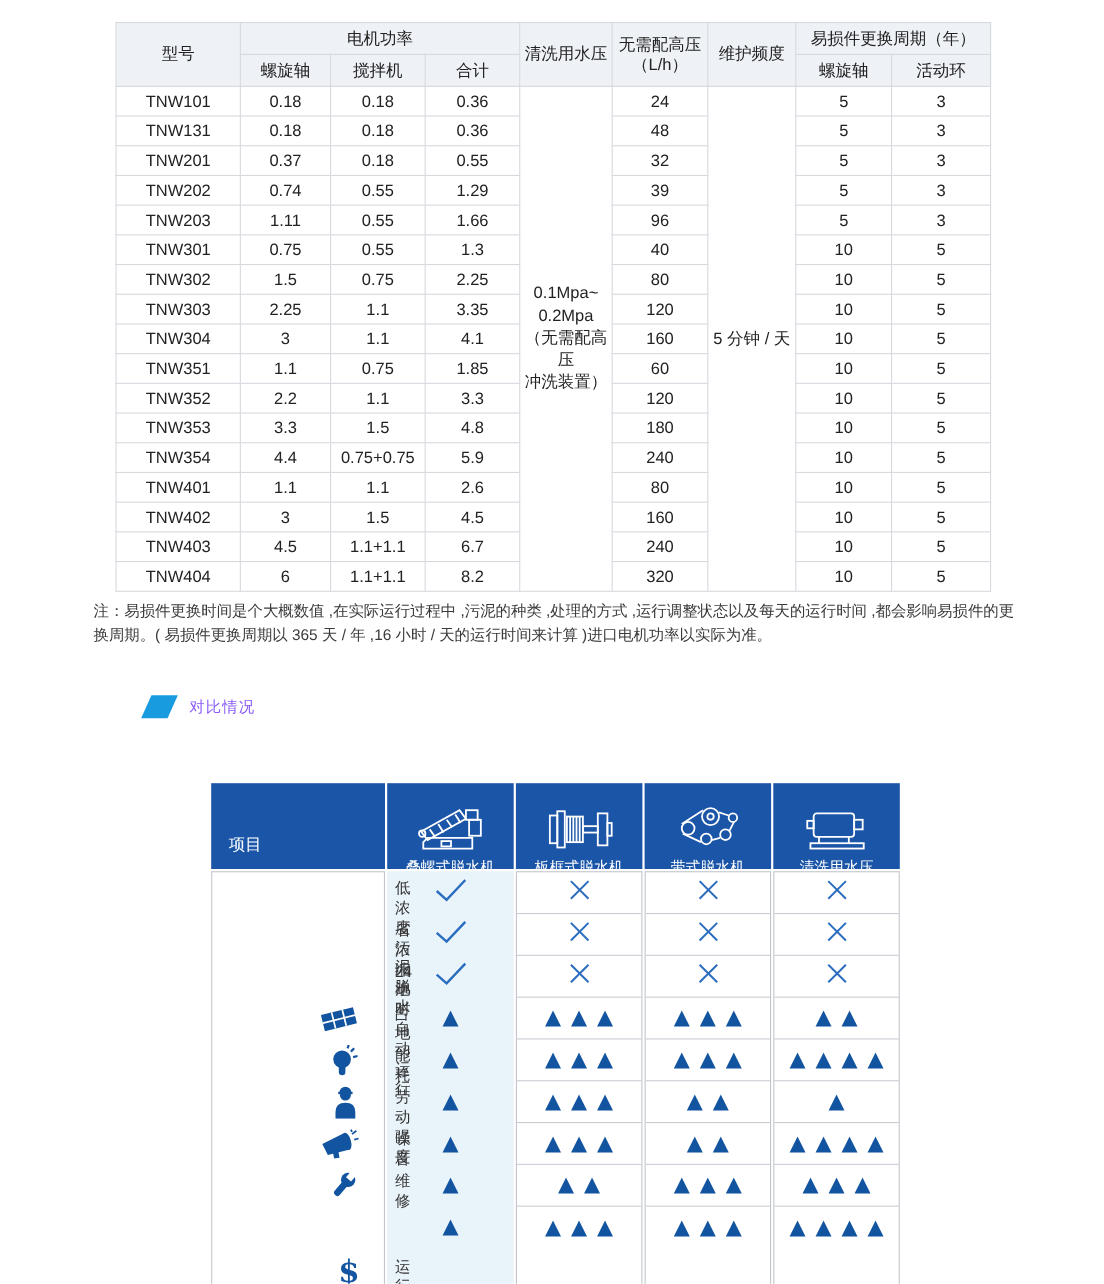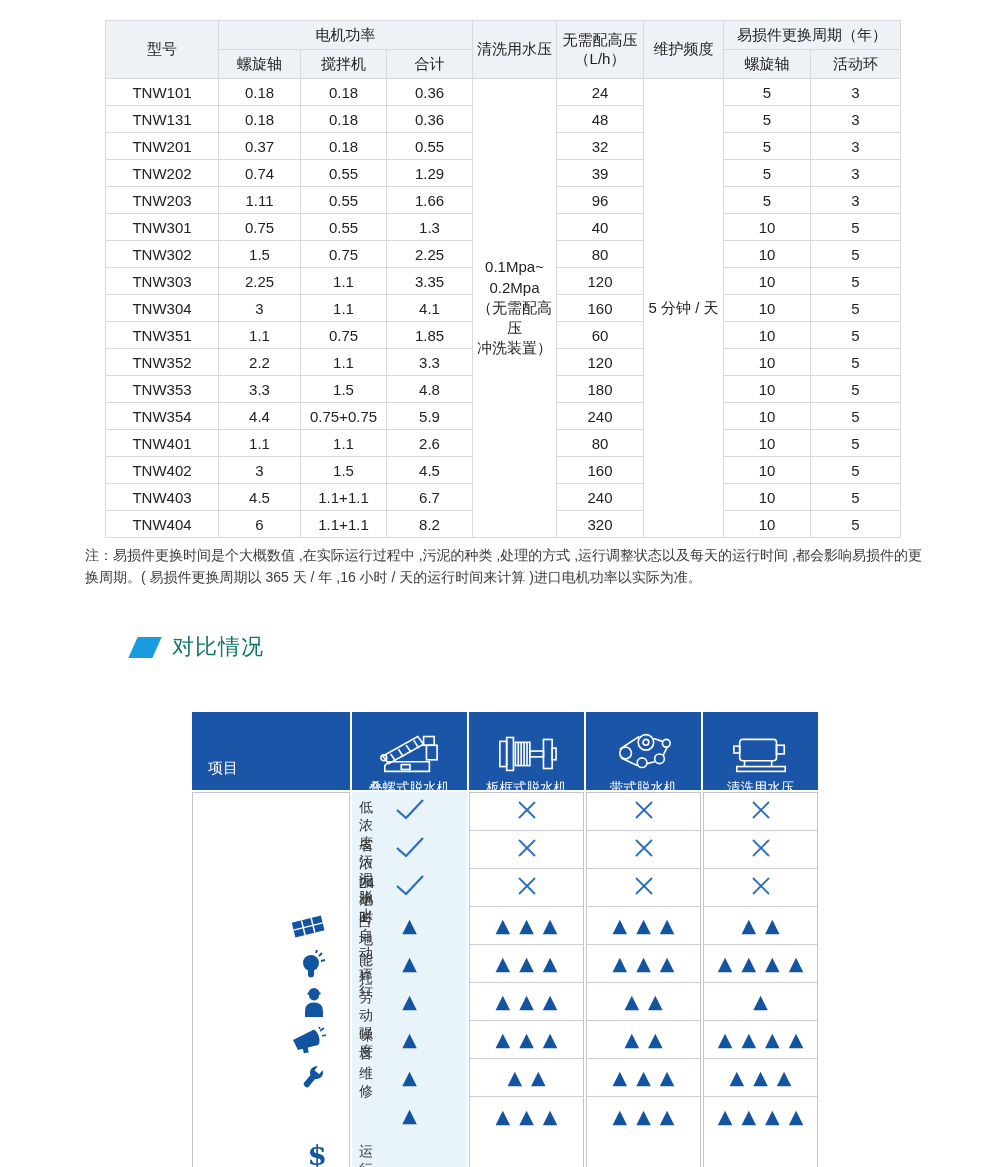--- a/index.html
+++ b/index.html
@@ -27,21 +27,21 @@
     position: absolute; left: 85px; top: 545px; width: 840px;
     font-size: 14px; line-height: 1.55; color: #3a3a3a;
   }
 
   
   .section-head { position: absolute; left: 133px; top: 632px; display: flex; align-items: center; }
   .section-head .para {
     width: 24px; height: 21px; background: #189bdf;
     transform: skewX(-24deg); margin-right: 15px;
   }
-  .section-head .title { font-size: 22px; color: #0f766e; letter-spacing: 1px; }
+  .section-head .title { font-size: 14px; color: #8b5cf6; letter-spacing: 1px; }
 
   
   .cmp {
     position: absolute; left: 192px; top: 692px;
     display: grid;
     grid-template-columns: 158px 115px 115px 115px 115px;
     column-gap: 2px; row-gap: 2px;
   }
   .cmp-h {
     background: #1a55a8; height: 78px; color: #fff; margin-top: 20px;

